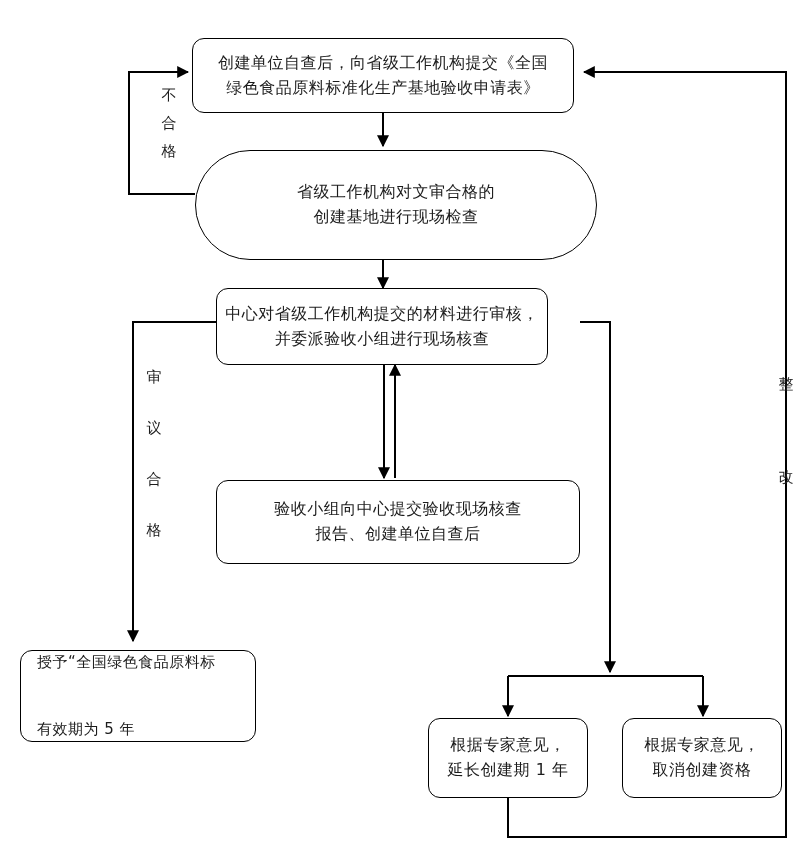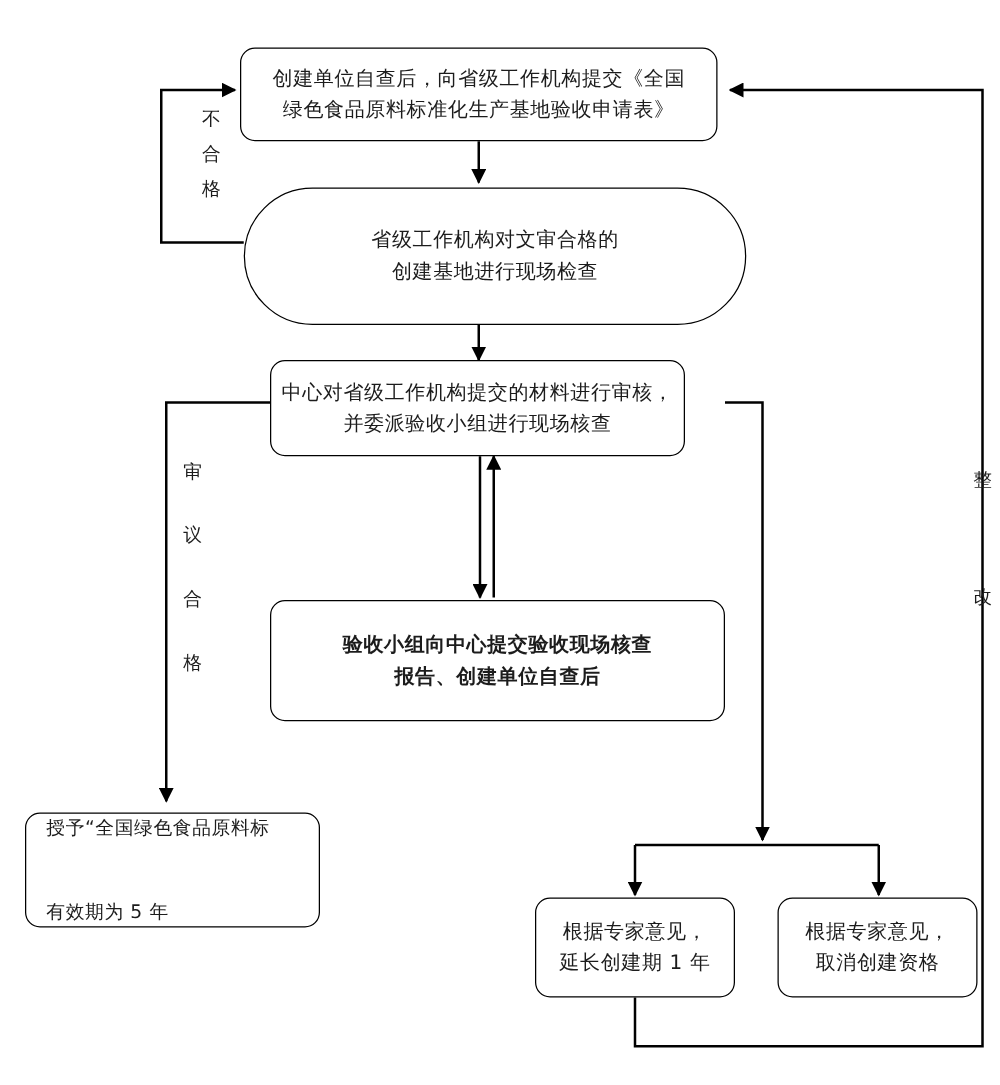--- a/index.html
+++ b/index.html
@@ -104,21 +104,21 @@
   <div class="node stadium" style="left:195px; top:150px; width:402px; height:110px; font-size:16px;">
     <span class="line">省级工作机构对文审合格的</span>
     <span class="line">创建基地进行现场检查</span>
   </div>
 
   <div class="node rounded" style="left:216px; top:288px; width:332px; height:77px; font-size:16px;">
     <span class="line">中心对省级工作机构提交的材料进行审核，</span>
     <span class="line">并委派验收小组进行现场核查</span>
   </div>
 
-  <div class="node rounded" style="left:216px; top:480px; width:364px; height:97px; font-size:16px;font-weight:bold;">
+  <div class="node rounded" style="left:216px; top:480px; width:364px; height:84px; font-size:16px;">
     <span class="line">验收小组向中心提交验收现场核查</span>
     <span class="line">报告、创建单位自查后</span>
   </div>
 
   <div class="node rounded align-left" style="left:20px; top:650px; width:236px; height:92px; font-size:15px;">
     <span class="line">授予“全国绿色食品原料标</span>
     <span class="line">有效期为 5 年</span>
   </div>
 
   <div class="node rounded" style="left:428px; top:718px; width:160px; height:80px; font-size:16px;">

